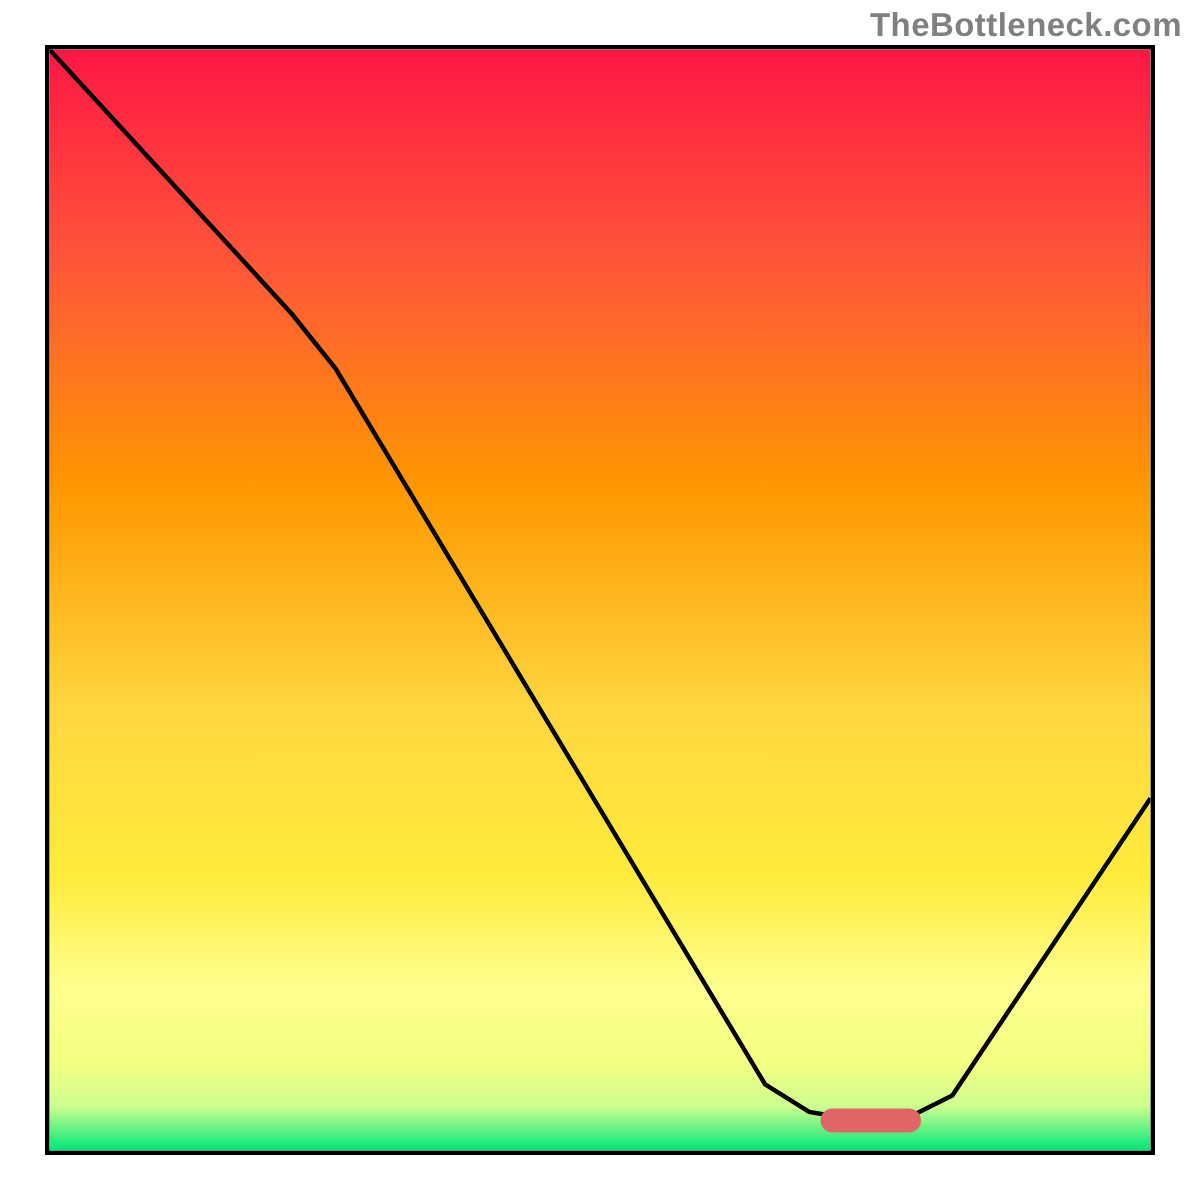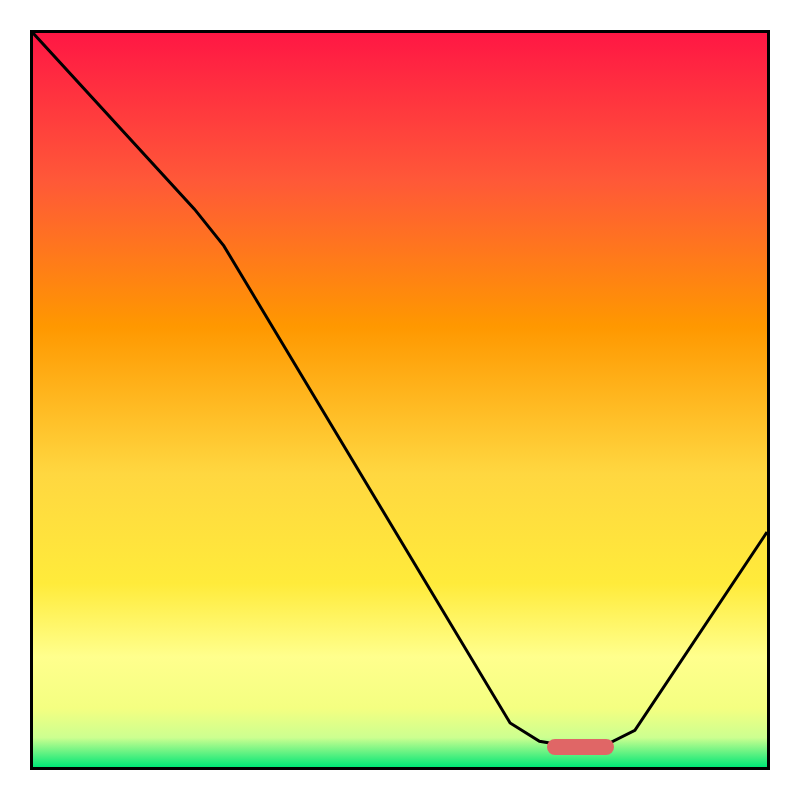--- a/index.html
+++ b/index.html
@@ -8,20 +8,21 @@
     .watermark { position: absolute; top: 4px; right: 12px; font-size: 22px; font-weight: bold; color: #808080; letter-spacing: 0.3px; }
     .plot-area { position: absolute; top: 30px; left: 30px; width: 740px; height: 740px; border: 3px solid #000; }
     .gradient-bg { position: absolute; top: 0; left: 0; width: 100%; height: 100%; }
     .curve-svg { position: absolute; top: 0; left: 0; width: 100%; height: 100%; }
     .marker { position: absolute; background: #e06666; border-radius: 10px; }
   </style>
 </head>
 <body>
 
 <div class="container">
+  <div class="watermark">TheBottleneck.com</div>
   <div class="plot-area">
     <svg class="gradient-bg" viewBox="0 0 740 740" preserveAspectRatio="none">
       <defs>
         <linearGradient id="bg-grad" x1="0%" y1="0%" x2="0%" y2="100%">
             <stop offset="0%" stop-color="#ff1744"></stop>
             <stop offset="20%" stop-color="#ff5838"></stop>
             <stop offset="40%" stop-color="#ff9800"></stop>
             <stop offset="60%" stop-color="#ffd740"></stop>
             <stop offset="75%" stop-color="#ffeb3b"></stop>
             <stop offset="85%" stop-color="#ffff8d"></stop>

